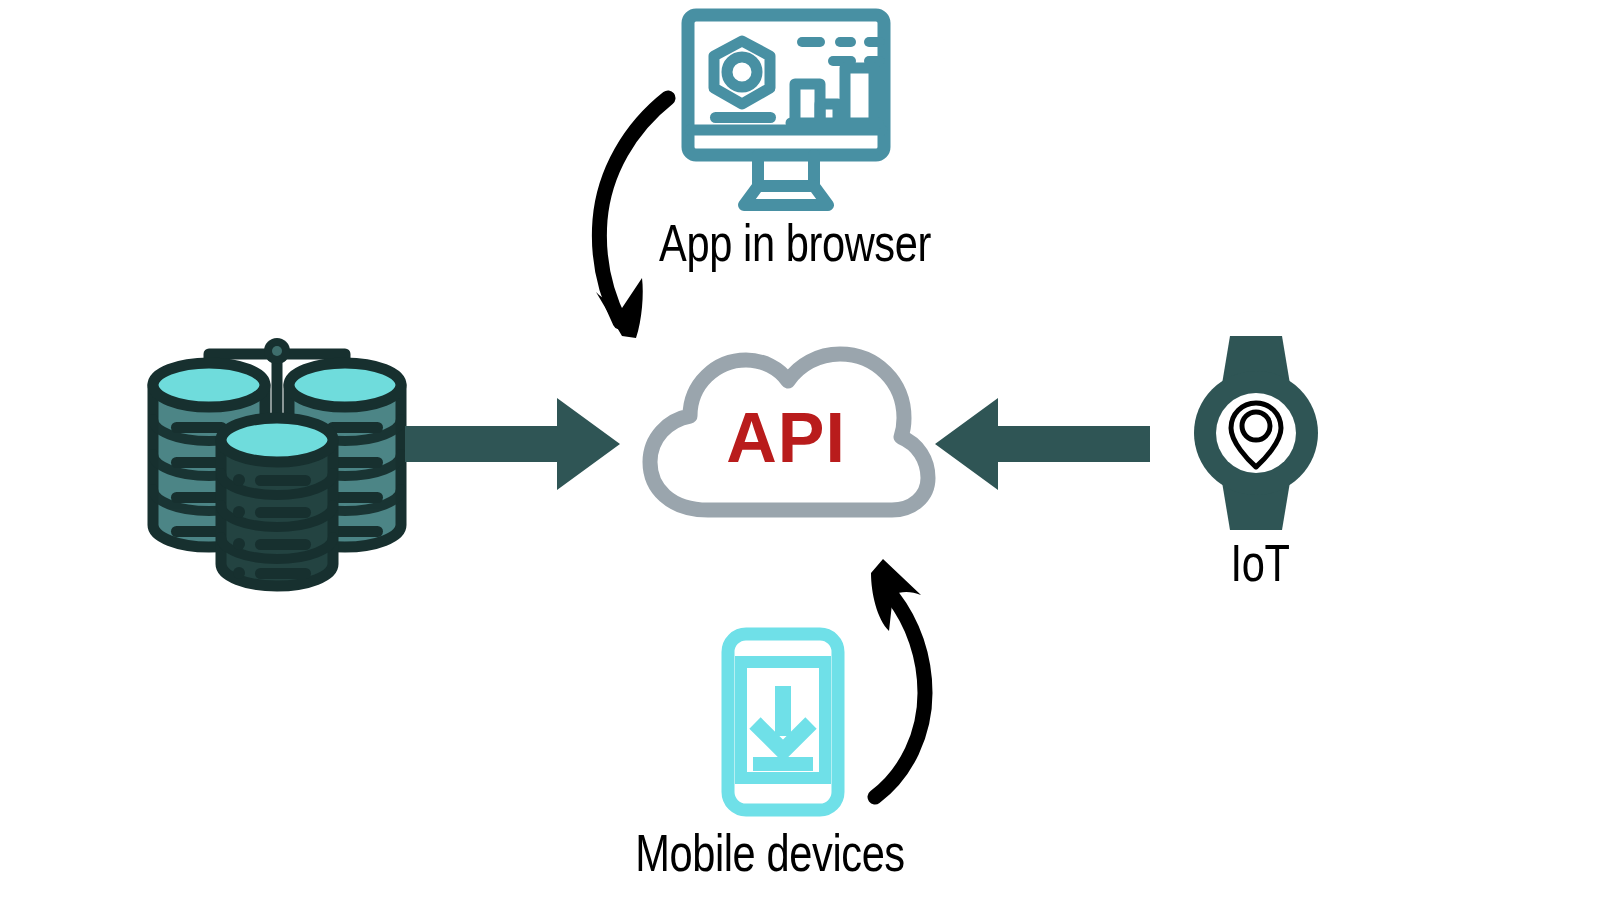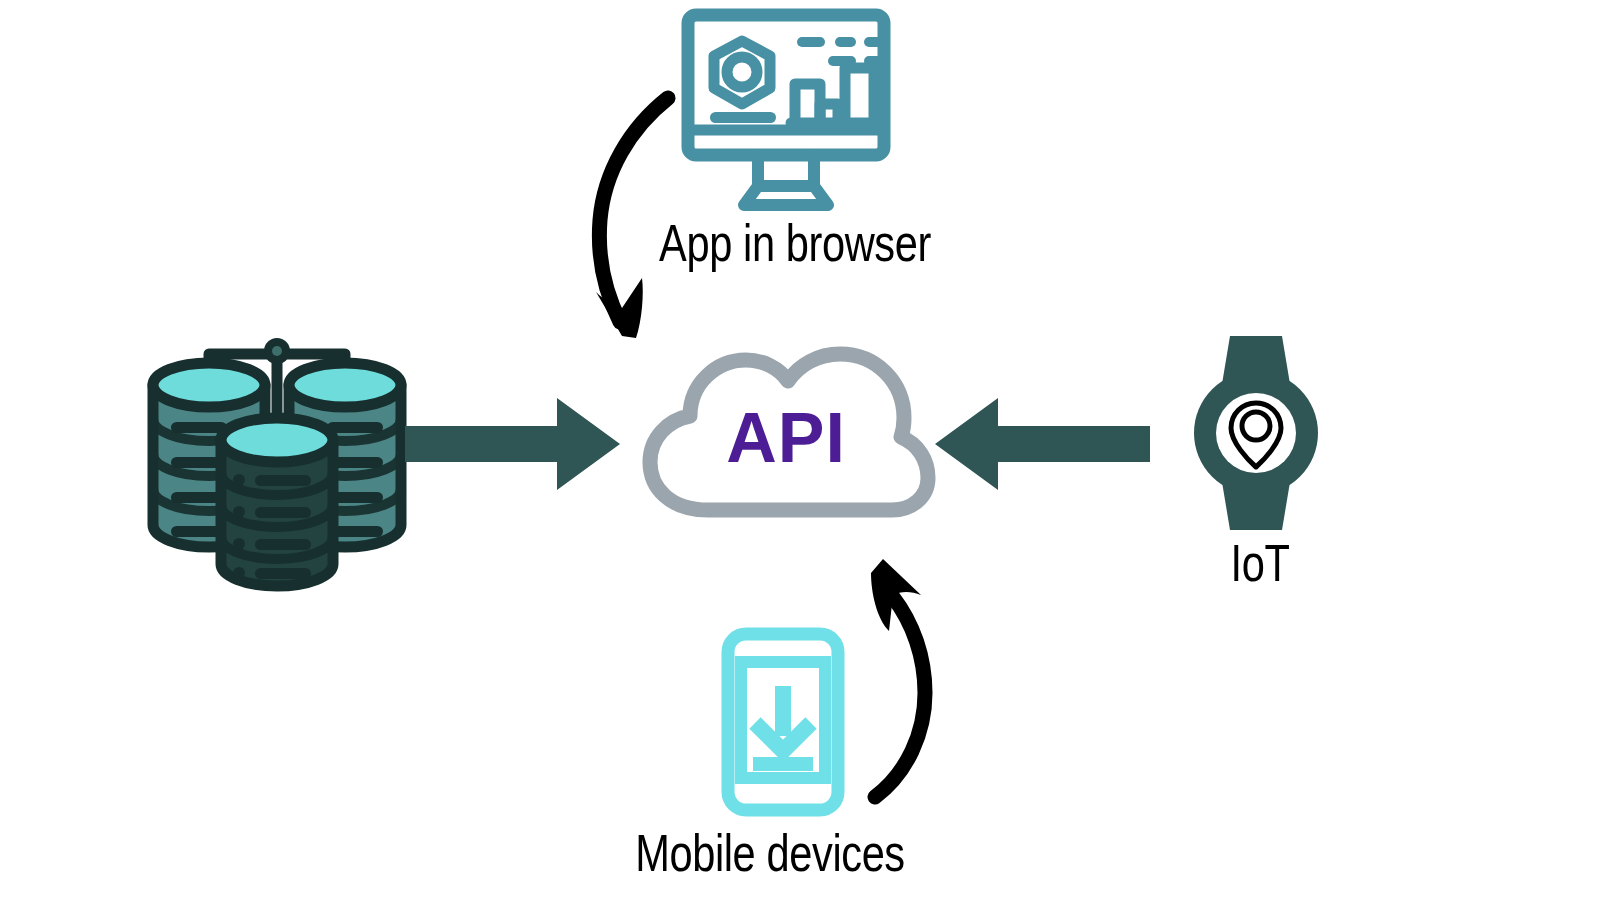--- a/index.html
+++ b/index.html
@@ -144,21 +144,21 @@
                C 127 20 143 28 152 41
                C 163 25 182 14 204 14
                C 240 14 268 42 268 78
                C 268 85 267 91 265 97
                C 282 104 292 120 292 138
                C 292 157 276 170 256 170
                Z" fill="#ffffff" stroke="#9aa5ad" stroke-width="15" stroke-linejoin="round"></path>
     </svg>
     <div style="position:absolute; left:0; top:58px; width:300px; text-align:center;
                 font-family:'Liberation Sans',sans-serif; font-weight:700; font-size:70px;
-                letter-spacing:1px; color:#4c1d95;">API</div>
+                letter-spacing:1px; color:#b91c1c;">API</div>
   </div>
 
   <div class="node" style="left:680px; top:8px;">
     <svg width="212" height="205" viewBox="0 0 212 205">
       <g stroke="#4890a3" fill="none" stroke-linecap="round" stroke-linejoin="round">
 
         <rect x="8" y="7" width="196" height="140" rx="8" stroke-width="13"></rect>
 
         <path d="M10 122 L202 122" stroke-width="11"></path>
 

